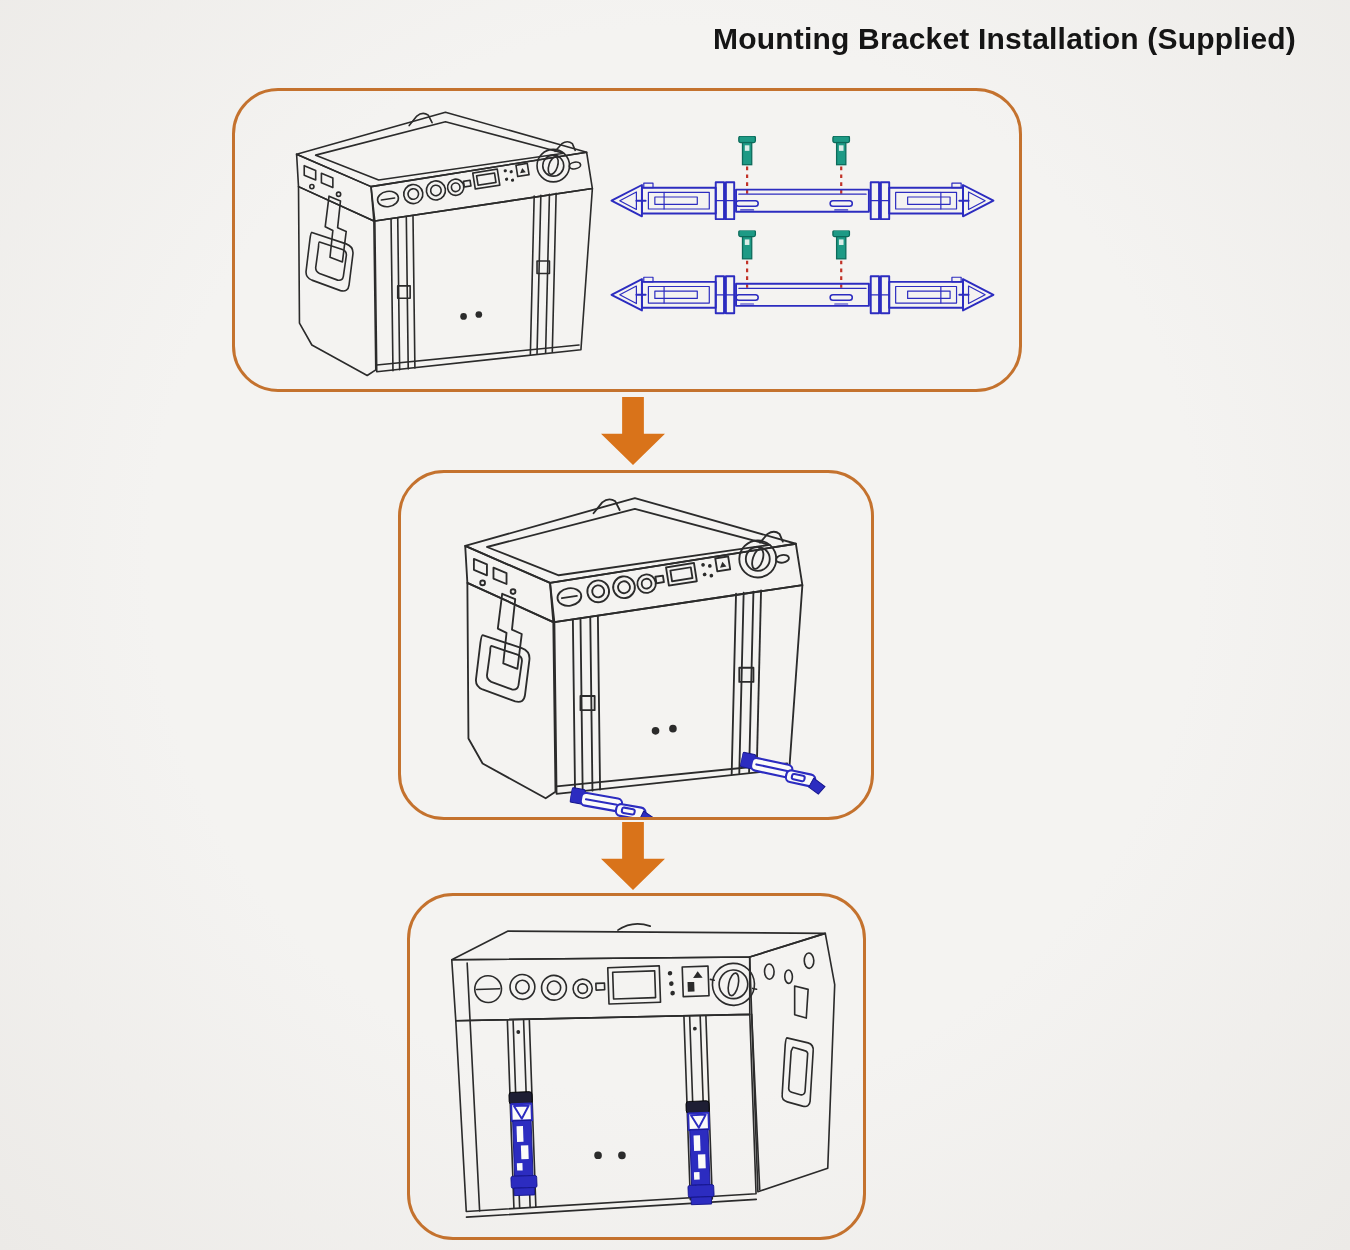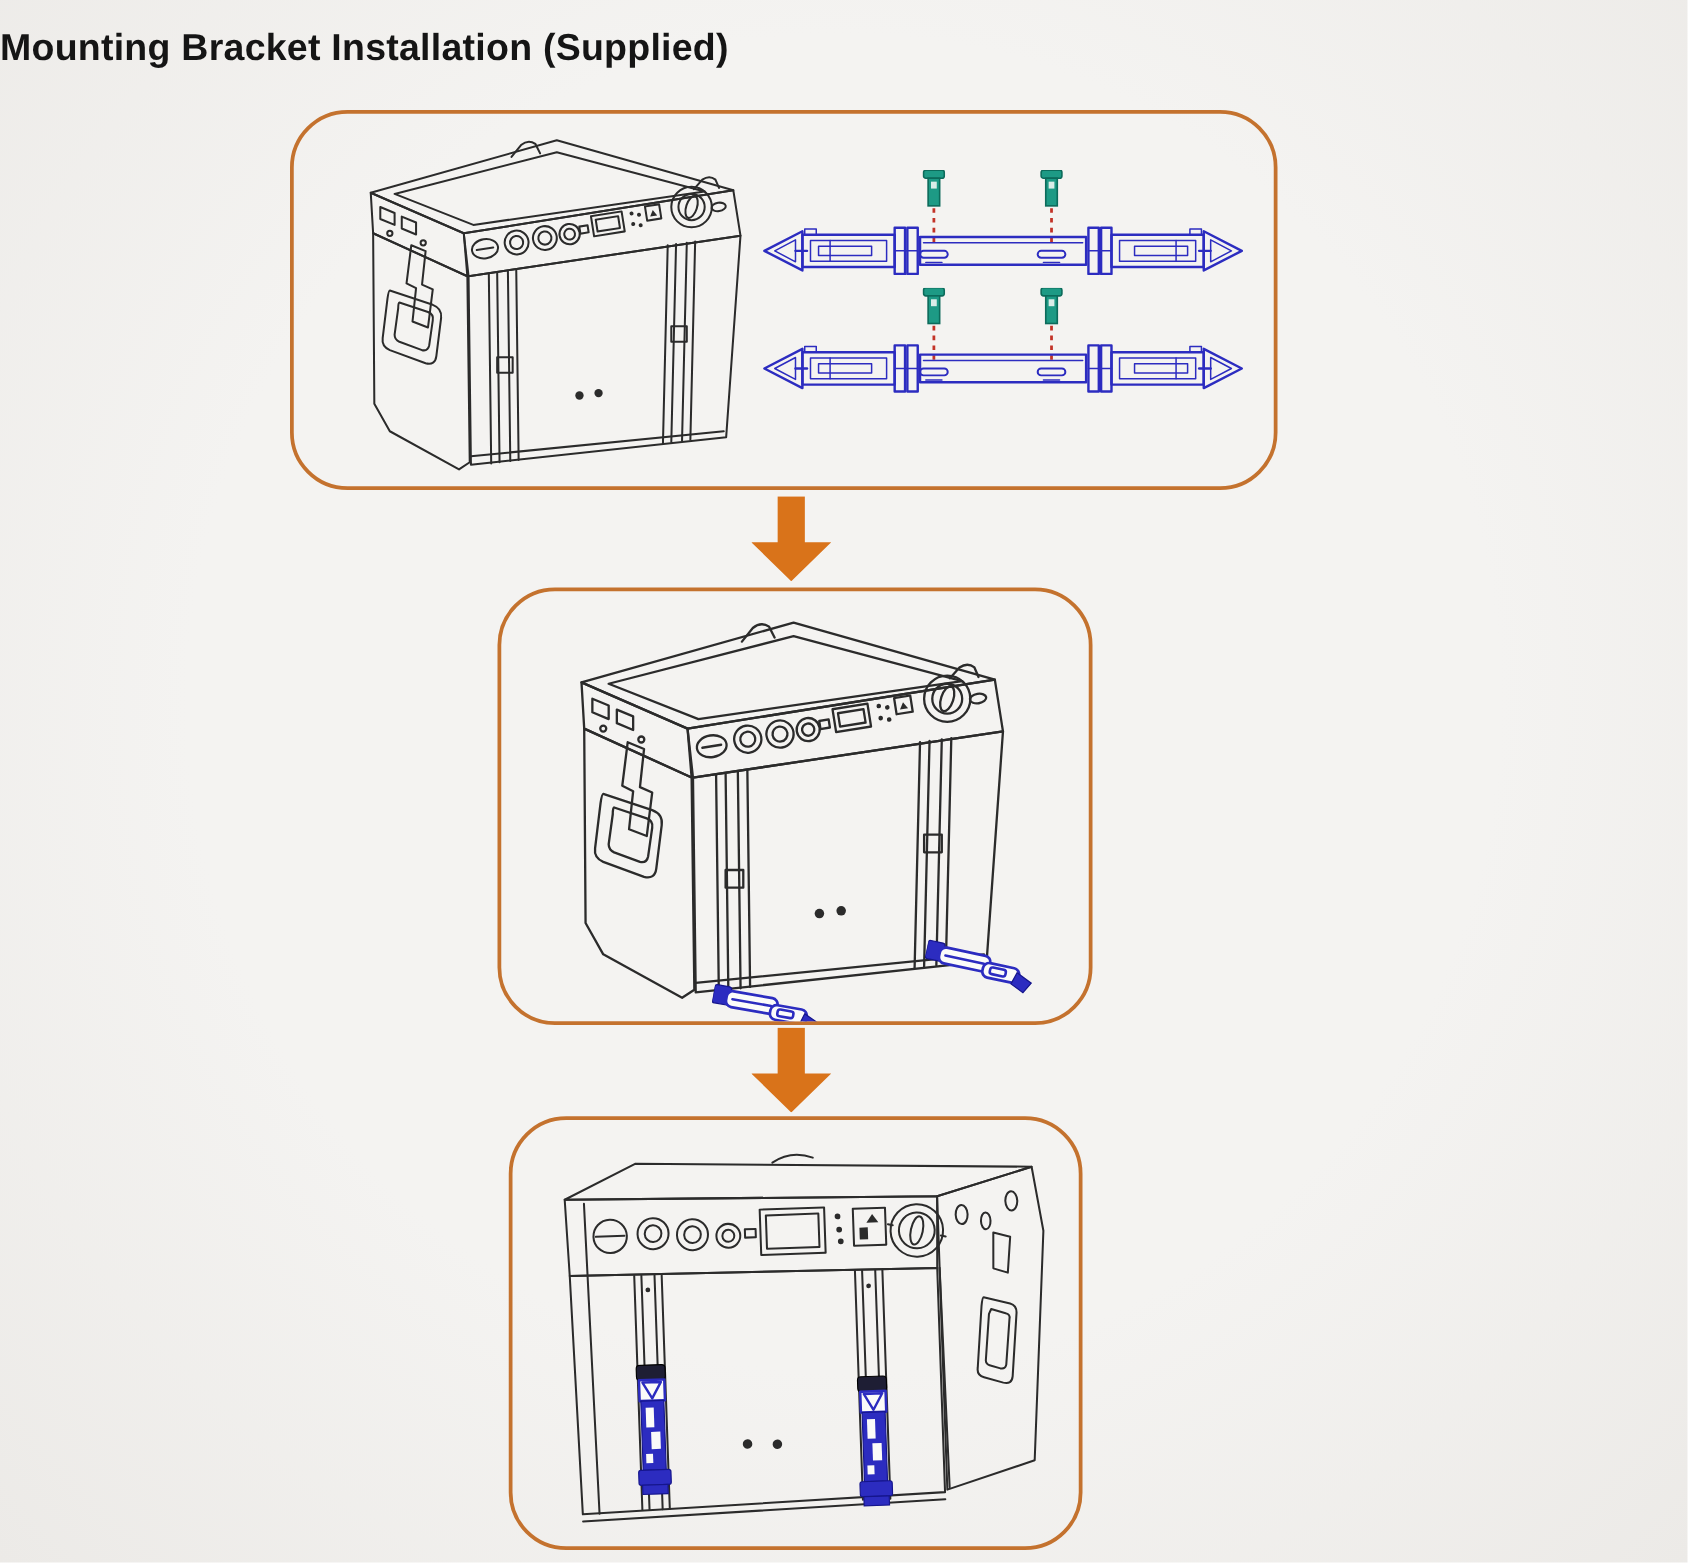--- a/index.html
+++ b/index.html
@@ -15,21 +15,21 @@
   html,body{width:1350px;height:1250px}
   body{
     position:relative;
     background:radial-gradient(ellipse at 50% 45%, #f4f3f1 55%, #eceae7 100%);
     font-family:"Liberation Sans", sans-serif;
     overflow:hidden;
   }
   .page-title{
     position:absolute;left:0;top:22px;width:1350px;
     padding-right:54px;
-    text-align:left;
+    text-align:right;
     font-size:30px;font-weight:bold;color:#151515;
     letter-spacing:0.2px;
   }
   .panel{
     position:absolute;
     border:3px solid var(--panel-border-orange);
     border-radius:46px;
     background:transparent;
   }
   .panel-1{left:232px;top:88px;width:790px;height:304px}

